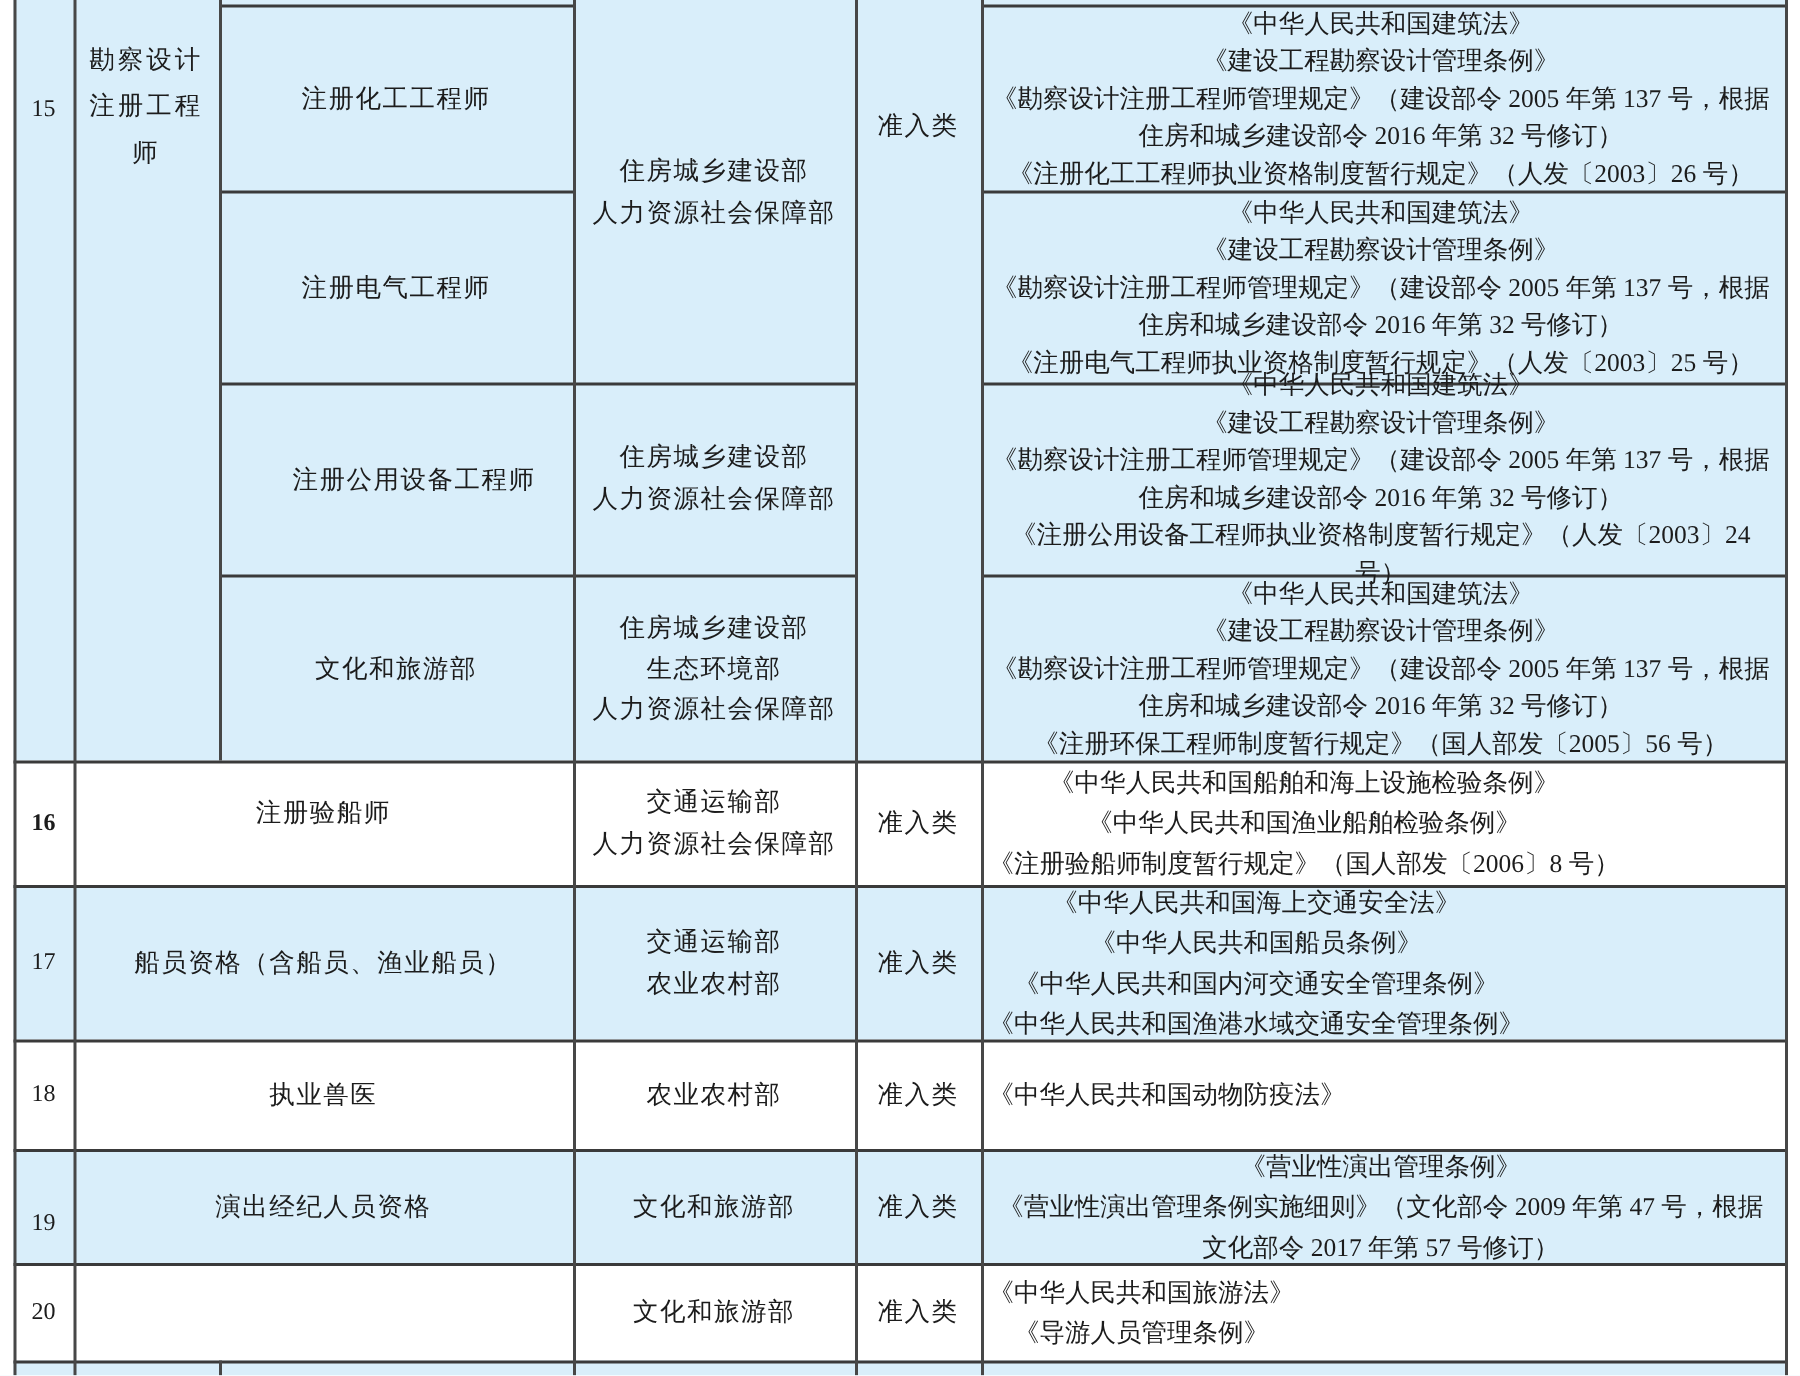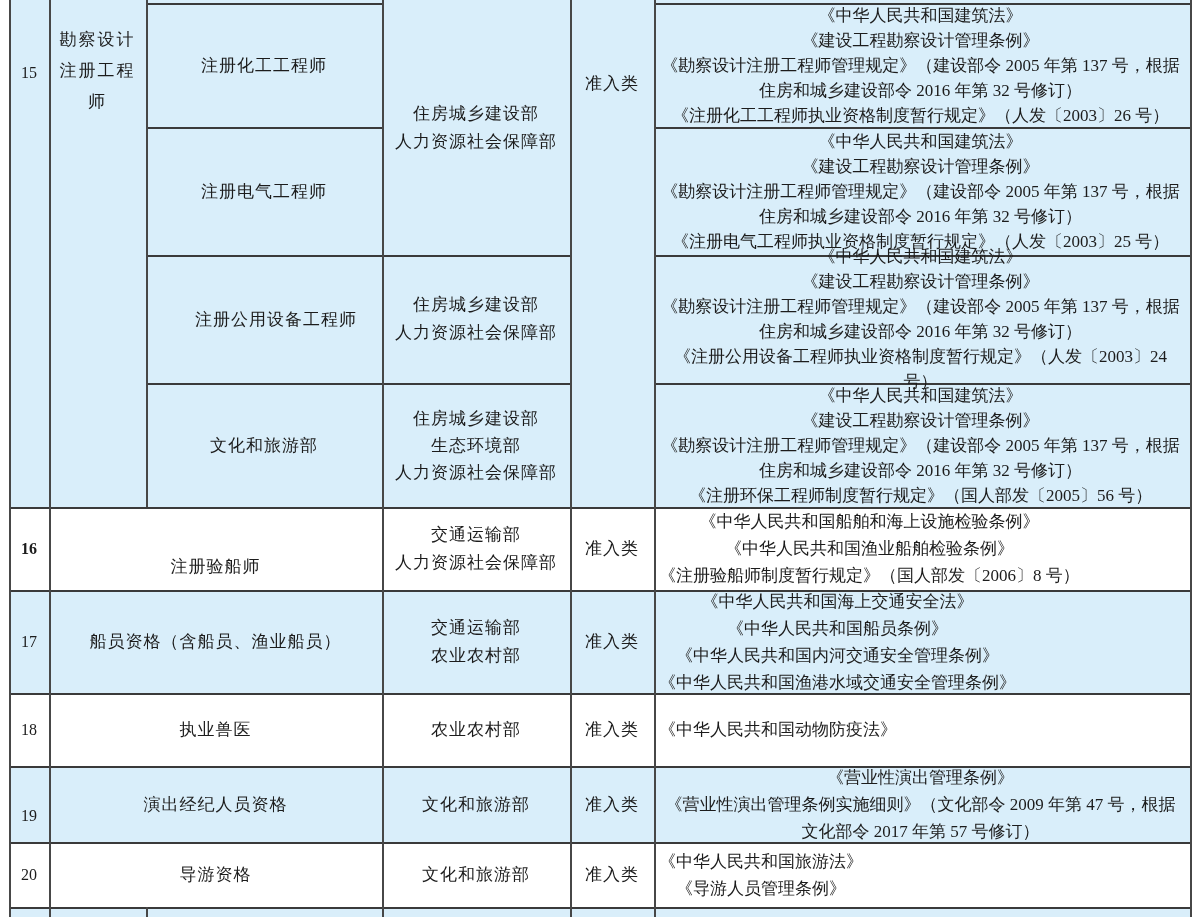--- a/index.html
+++ b/index.html
@@ -90,21 +90,21 @@
   <div class="cell legal lh25" style="left:654px;top:255px;width:538px;height:128px;">《中华人民共和国建筑法》
 《建设工程勘察设计管理条例》
 《勘察设计注册工程师管理规定》（建设部令 2005 年第 137 号，根据住房和城乡建设部令 2016 年第 32 号修订）
 《注册公用设备工程师执业资格制度暂行规定》（人发〔2003〕24 号）</div>
   <div class="cell legal lh25" style="left:654px;top:383px;width:538px;height:124px;">《中华人民共和国建筑法》
 《建设工程勘察设计管理条例》
 《勘察设计注册工程师管理规定》（建设部令 2005 年第 137 号，根据住房和城乡建设部令 2016 年第 32 号修订）
 《注册环保工程师制度暂行规定》（国人部发〔2005〕56 号）</div>
 
   <div class="cell num" style="left:9px;top:507px;width:40px;height:83px;font-weight:bold;">16</div>
-  <div class="cell" style="left:49px;top:525px;width:333px;height:83px;">注册验船师</div>
+  <div class="cell" style="left:49px;top:500px;width:333px;height:83px;">注册验船师</div>
   <div class="cell lh28" style="left:382px;top:507px;width:188px;height:83px;">交通运输部
 人力资源社会保障部</div>
   <div class="cell" style="left:570px;top:507px;width:84px;height:83px;">准入类</div>
   <div class="cell legal" style="left:654px;top:507px;width:538px;height:83px;">《中华人民共和国船舶和海上设施检验条例》
 《中华人民共和国渔业船舶检验条例》
 《注册验船师制度暂行规定》（国人部发〔2006〕8 号）</div>
 
   <div class="cell num" style="left:9px;top:590px;width:40px;height:103px;">17</div>
   <div class="cell" style="left:49px;top:590px;width:333px;height:103px;">船员资格（含船员、渔业船员）</div>
   <div class="cell lh28" style="left:382px;top:590px;width:188px;height:103px;">交通运输部
@@ -122,19 +122,18 @@
   <div class="cell legal" style="left:654px;top:693px;width:538px;height:73px;">《中华人民共和国动物防疫法》</div>
 
   <div class="cell num" style="left:9px;top:766px;width:40px;height:98px;">19</div>
   <div class="cell" style="left:49px;top:766px;width:333px;height:76px;">演出经纪人员资格</div>
   <div class="cell" style="left:382px;top:766px;width:188px;height:76px;">文化和旅游部</div>
   <div class="cell" style="left:570px;top:766px;width:84px;height:76px;">准入类</div>
   <div class="cell legal" style="left:654px;top:766px;width:538px;height:76px;">《营业性演出管理条例》
 《营业性演出管理条例实施细则》（文化部令 2009 年第 47 号，根据文化部令 2017 年第 57 号修订）</div>
 
   <div class="cell num" style="left:9px;top:842px;width:40px;height:65px;">20</div>
-  <div class="cell" style="left:49px;top:842px;width:333px;height:65px;">导游资格</div>
   <div class="cell" style="left:382px;top:842px;width:188px;height:65px;">文化和旅游部</div>
   <div class="cell" style="left:570px;top:842px;width:84px;height:65px;">准入类</div>
   <div class="cell legal" style="left:654px;top:842px;width:538px;height:65px;">《中华人民共和国旅游法》
 《导游人员管理条例》</div>
 
 </div>
 
 </body></html>

